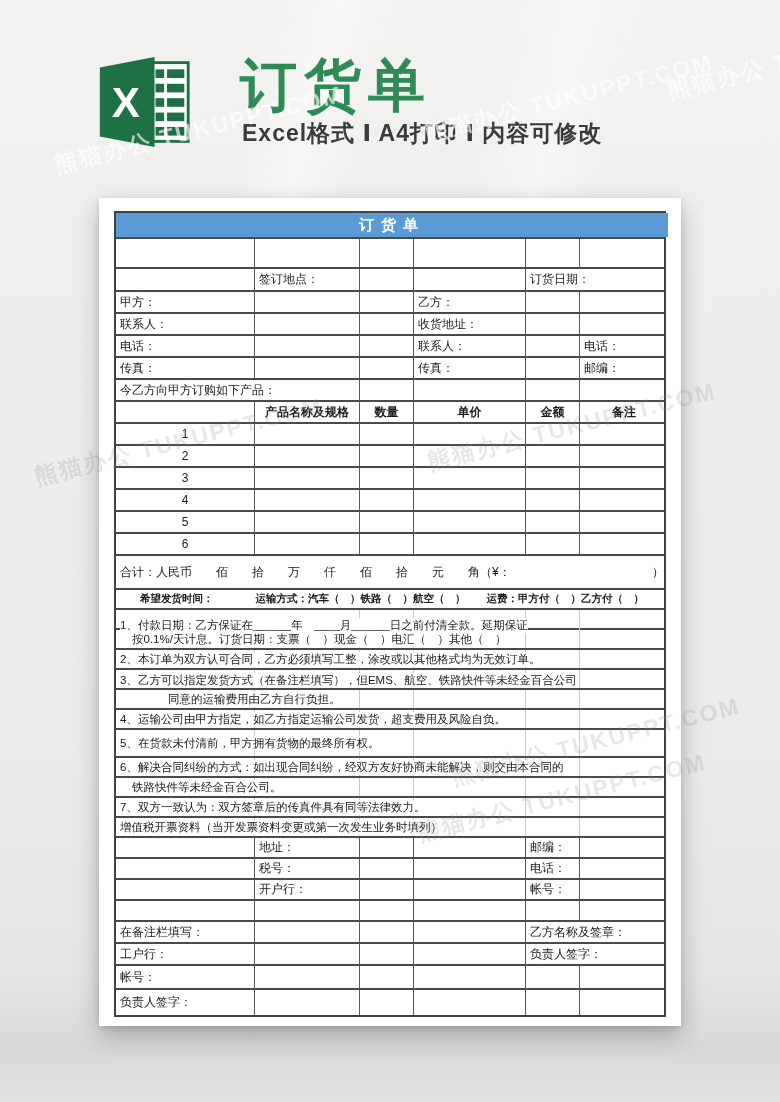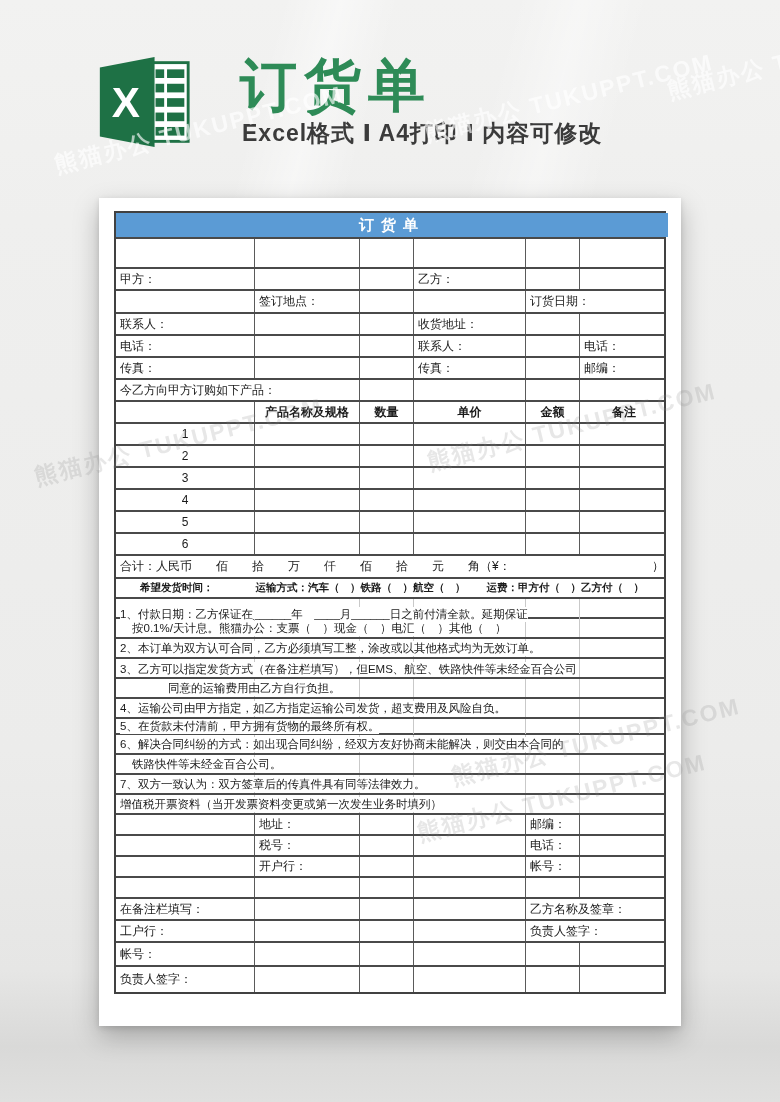--- a/index.html
+++ b/index.html
@@ -105,45 +105,45 @@
         </div>
       </div>
       <div class="srow" style="height: 30px;">
         <div class="scell" style="grid-column: span 1;"></div>
         <div class="scell" style="grid-column: span 1;"></div>
         <div class="scell" style="grid-column: span 1;"></div>
         <div class="scell" style="grid-column: span 1;"></div>
         <div class="scell" style="grid-column: span 1;"></div>
         <div class="scell" style="grid-column: span 1;"></div>
       </div>
-      <div class="srow" style="height: 22px;">
-        <div class="scell" style="grid-column: span 1;">
-          <span class="ct">甲方：</span>
-        </div>
-        <div class="scell" style="grid-column: span 1;"></div>
-        <div class="scell" style="grid-column: span 1;"></div>
-        <div class="scell" style="grid-column: span 1;">
-          <span class="ct">乙方：</span>
-        </div>
-        <div class="scell" style="grid-column: span 1;"></div>
-        <div class="scell" style="grid-column: span 1;"></div>
-      </div>
       <div class="srow" style="height: 23px;">
         <div class="scell" style="grid-column: span 1;"></div>
         <div class="scell" style="grid-column: span 1;">
           <span class="ct">签订地点：</span>
         </div>
         <div class="scell" style="grid-column: span 1;"></div>
         <div class="scell" style="grid-column: span 1;"></div>
         <div class="scell" style="grid-column: span 2;">
           <span class="ct">订货日期：</span>
         </div>
       </div>
       <div class="srow" style="height: 22px;">
         <div class="scell" style="grid-column: span 1;">
+          <span class="ct">甲方：</span>
+        </div>
+        <div class="scell" style="grid-column: span 1;"></div>
+        <div class="scell" style="grid-column: span 1;"></div>
+        <div class="scell" style="grid-column: span 1;">
+          <span class="ct">乙方：</span>
+        </div>
+        <div class="scell" style="grid-column: span 1;"></div>
+        <div class="scell" style="grid-column: span 1;"></div>
+      </div>
+      <div class="srow" style="height: 22px;">
+        <div class="scell" style="grid-column: span 1;">
           <span class="ct">联系人：</span>
         </div>
         <div class="scell" style="grid-column: span 1;"></div>
         <div class="scell" style="grid-column: span 1;"></div>
         <div class="scell" style="grid-column: span 1;">
           <span class="ct">收货地址：</span>
         </div>
         <div class="scell" style="grid-column: span 1;"></div>
         <div class="scell" style="grid-column: span 1;"></div>
       </div>
@@ -255,21 +255,21 @@
       <div class="srow" style="height: 22px;">
         <div class="scell ac" style="grid-column: span 1;">
           <span class="ct">6</span>
         </div>
         <div class="scell" style="grid-column: span 1;"></div>
         <div class="scell" style="grid-column: span 1;"></div>
         <div class="scell" style="grid-column: span 1;"></div>
         <div class="scell" style="grid-column: span 1;"></div>
         <div class="scell" style="grid-column: span 1;"></div>
       </div>
-      <div class="srow" style="height: 23px;">
+      <div class="srow" style="height: 34px;">
         <div class="scell total" style="grid-column: span 6;">
           <span class="ct">合计：人民币　　佰　　拾　　万　　仟　　佰　　拾　　元　　角（¥：</span>
           <span class="ct2">）</span>
         </div>
       </div>
       <div class="srow" style="height: 20px;">
         <div class="scell ship" style="grid-column: span 6;">
           <span class="ct">希望发货时间：　　　　运输方式：汽车（　）铁路（　）航空（　）　　运费：甲方付（　）乙方付（　）</span>
         </div>
       </div>
@@ -278,21 +278,21 @@
           <span class="ct">1、付款日期：乙方保证在______年　____月______日之前付清全款。延期保证</span>
         </div>
         <div class="scell" style="grid-column: span 1;"></div>
         <div class="scell" style="grid-column: span 1;"></div>
         <div class="scell" style="grid-column: span 1;"></div>
         <div class="scell" style="grid-column: span 1;"></div>
         <div class="scell" style="grid-column: span 1;"></div>
       </div>
       <div class="srow fv" style="height: 20px;">
         <div class="scell ov ind" style="grid-column: span 1;">
-          <span class="ct">按0.1%/天计息。熊猫办公：支票（　）现金（　）电汇（　）其他（　）</span>
+          <span class="ct">按0.1%/天计息。订货日期：支票（　）现金（　）电汇（　）其他（　）</span>
         </div>
         <div class="scell" style="grid-column: span 1;"></div>
         <div class="scell" style="grid-column: span 1;"></div>
         <div class="scell" style="grid-column: span 1;"></div>
         <div class="scell" style="grid-column: span 1;"></div>
         <div class="scell" style="grid-column: span 1;"></div>
       </div>
       <div class="srow fv" style="height: 20px;">
         <div class="scell ov" style="grid-column: span 1;">
           <span class="ct">2、本订单为双方认可合同，乙方必须填写工整，涂改或以其他格式均为无效订单。</span>
@@ -326,21 +326,21 @@
       <div class="srow fv" style="height: 20px;">
         <div class="scell ov" style="grid-column: span 1;">
           <span class="ct">4、运输公司由甲方指定，如乙方指定运输公司发货，超支费用及风险自负。</span>
         </div>
         <div class="scell" style="grid-column: span 1;"></div>
         <div class="scell" style="grid-column: span 1;"></div>
         <div class="scell" style="grid-column: span 1;"></div>
         <div class="scell" style="grid-column: span 1;"></div>
         <div class="scell" style="grid-column: span 1;"></div>
       </div>
-      <div class="srow fv" style="height: 16px;">
+      <div class="srow fv" style="height: 28px;">
         <div class="scell ov" style="grid-column: span 1;">
           <span class="ct">5、在货款未付清前，甲方拥有货物的最终所有权。</span>
         </div>
         <div class="scell" style="grid-column: span 1;"></div>
         <div class="scell" style="grid-column: span 1;"></div>
         <div class="scell" style="grid-column: span 1;"></div>
         <div class="scell" style="grid-column: span 1;"></div>
         <div class="scell" style="grid-column: span 1;"></div>
       </div>
       <div class="srow fv" style="height: 20px;">

